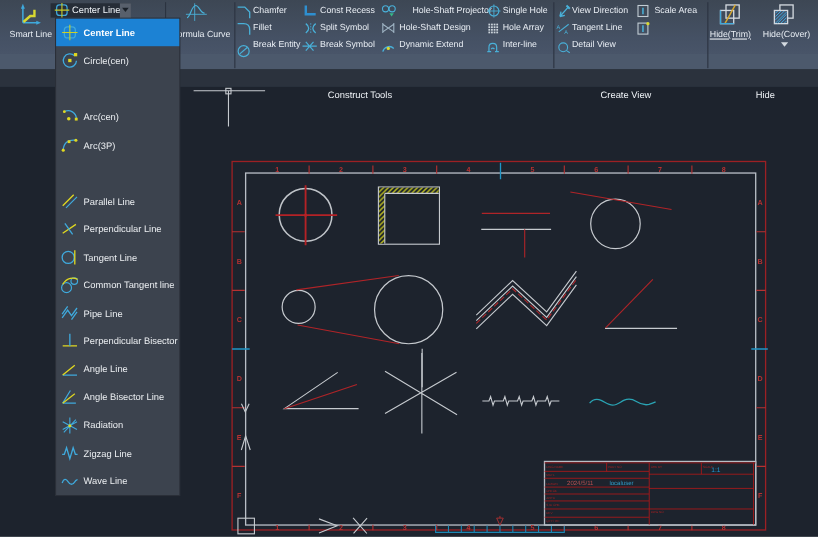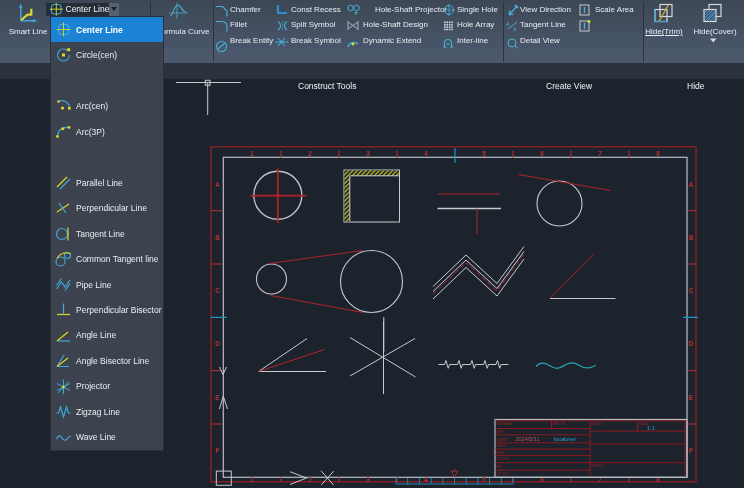--- a/index.html
+++ b/index.html
@@ -405,21 +405,21 @@
           <path d="M2,14.5 H14 M2,14.5 L9,3" stroke="#3fa9dc" stroke-width="1.1" fill="none"></path>
           <path d="M2,14.5 L13,6" stroke="#e0d820" stroke-width="1.1" fill="none"></path>
         </svg>
       <div class="mtext">Angle Bisector Line</div>
     </div>
     <div class="mi" style="top:356.72px">
       <svg class="micon" width="17" height="17" viewBox="0 0 17 17">
           <path d="M8.5,1.5 V16 M2,5.5 L15,12.5 M15,5.5 L2,12.5 M3,15 L14,3.5" stroke="#3fa9dc" stroke-width="1" fill="none"></path>
           <circle cx="8.5" cy="9" r="1.4" fill="#e0d820"></circle>
         </svg>
-      <div class="mtext">Projector</div>
+      <div class="mtext">Radiation</div>
     </div>
     <div class="mi" style="top:382.2px">
       <svg class="micon" width="17" height="17" viewBox="0 0 17 17">
           <path d="M1.5,10 H3.5 L5.5,4 L8.5,14 L11.5,4 L13.5,10 H15.5" stroke="#3fa9dc" stroke-width="1.2" fill="none"></path>
         </svg>
       <div class="mtext">Zigzag Line</div>
     </div>
     <div class="mi" style="top:407.68px">
       <svg class="micon" width="17" height="17" viewBox="0 0 17 17">
           <path d="M1.5,10 C3,6 5,6 7,9 C9,12 11,12 13,9 C14,7.5 15,7 15.5,7.5" stroke="#3fa9dc" stroke-width="1.2" fill="none"></path>

